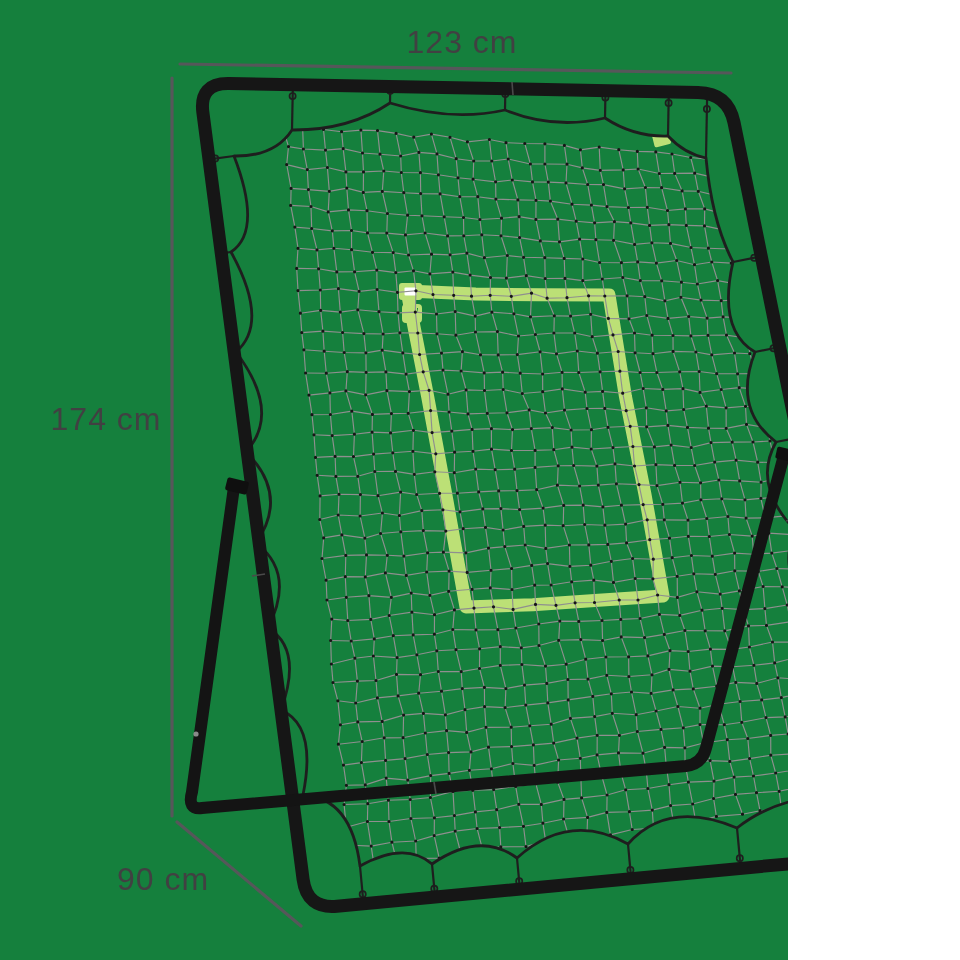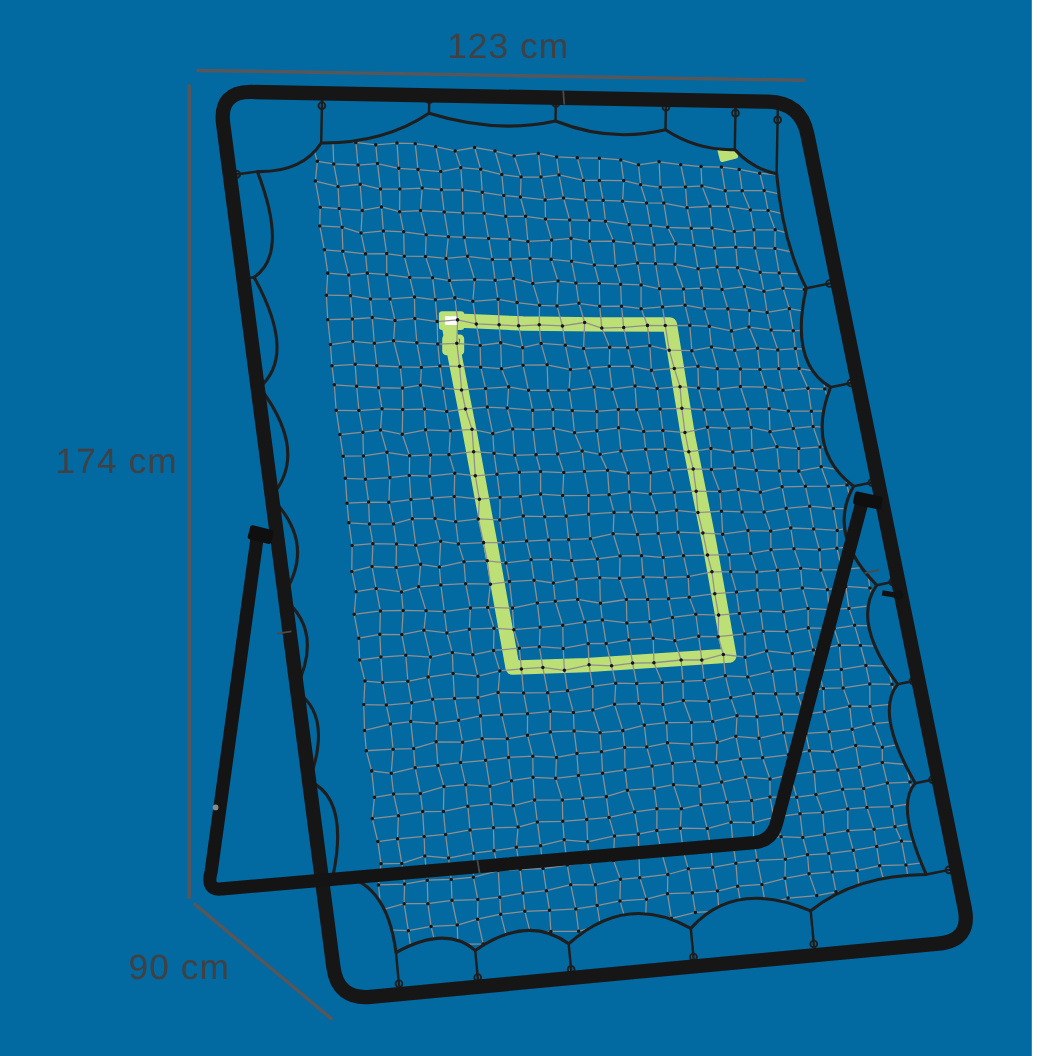--- a/index.html
+++ b/index.html
@@ -1,16 +1,16 @@
 <!DOCTYPE html>
 <html><head>
 <meta charset="utf-8">
 <style>
   html,body{margin:0;padding:0;background:#ffffff;}
-  .stage{position:relative;width:938px;height:960px;background:#0369a1;overflow:hidden;}
+  .stage{position:relative;width:788px;height:960px;background:#15803d;overflow:hidden;}
   svg{display:block;}
   .dim-line{stroke:#56575a;stroke-width:3.2;stroke-linecap:round;}
   .dim-label{font-family:"Liberation Sans","DejaVu Sans",sans-serif;font-size:32px;
              fill:#414042;letter-spacing:1px;}
 </style>
 </head>
 <body>
 
 <div class="stage">
   <svg width="960" height="960" viewBox="0 0 960 960">

